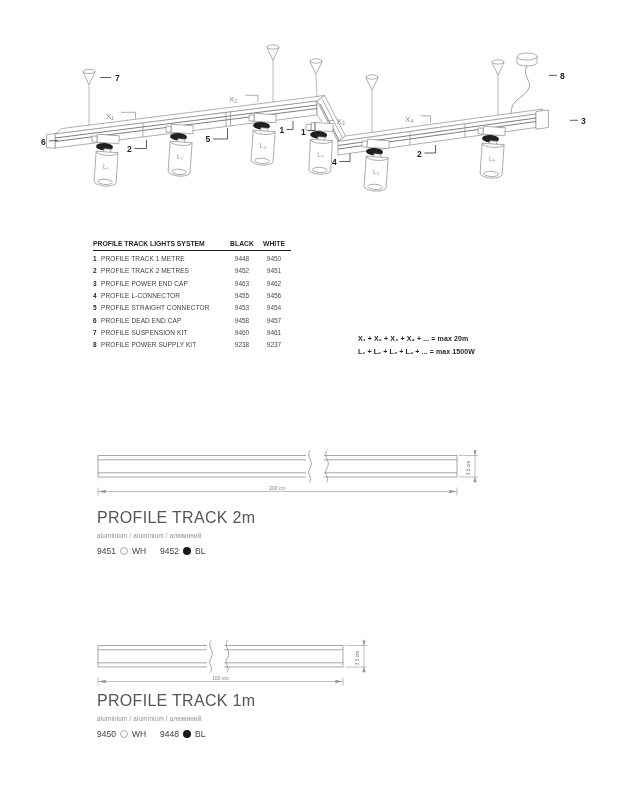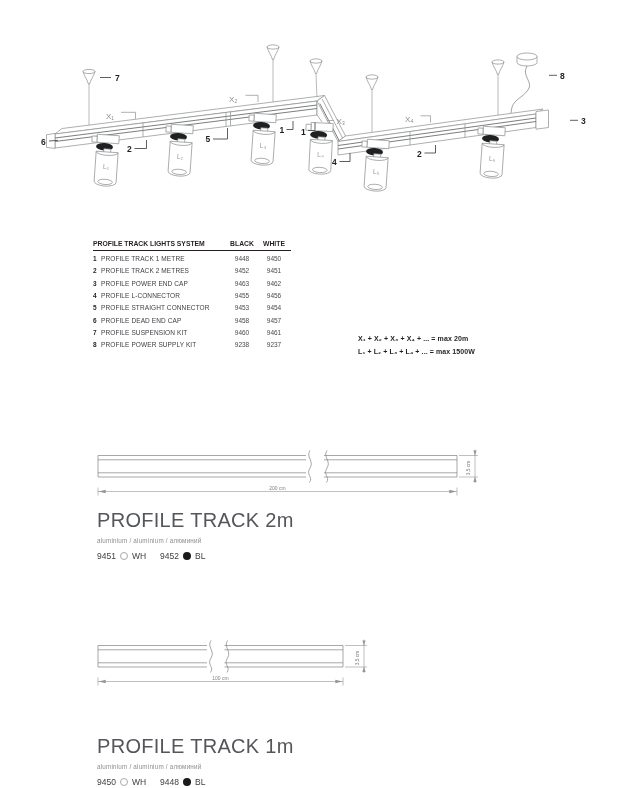--- a/index.html
+++ b/index.html
@@ -22,22 +22,22 @@
   .t-row .rn{width:8px;font-weight:bold;color:#231f20;}
   .t-row .nm{width:125px;letter-spacing:.1px;}
   .t-row .cd{width:32px;text-align:center;color:#4a4b4e;}
   .t-body{padding-top:2px;}
 
   .formulas{position:absolute;left:358px;top:333px;font-size:7px;font-weight:bold;
             color:#231f20;line-height:12.5px;letter-spacing:.1px;}
 
   .product-block{position:absolute;left:97px;}
   .pb-2m{top:509px;}
-  .pb-1m{top:735px;}
-  .pb-title{font-size:20px;color:#55565a;letter-spacing:.3px;}
+  .pb-1m{top:692px;}
+  .pb-title{font-size:16px;color:#55565a;letter-spacing:.3px;}
   .pb-materials{margin-top:5px;font-size:6.3px;color:#8d8f92;letter-spacing:.2px;}
   .pb-codes{margin-top:7px;display:flex;align-items:center;font-size:8.5px;color:#414042;}
   .swatch{display:inline-block;width:8px;height:8px;border-radius:50%;margin:0 4px;}
   .swatch.wh{border:1px solid #a7a9ac;background:#fff;box-sizing:border-box;}
   .swatch.bl{background:#1a1a1a;}
   .pb-codes .gap{width:14px;}
 </style>
 </head>
 <body>
 

